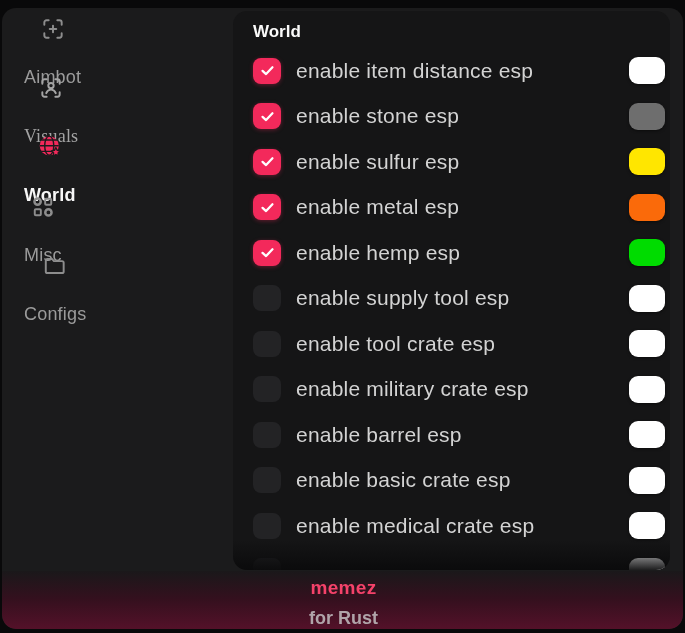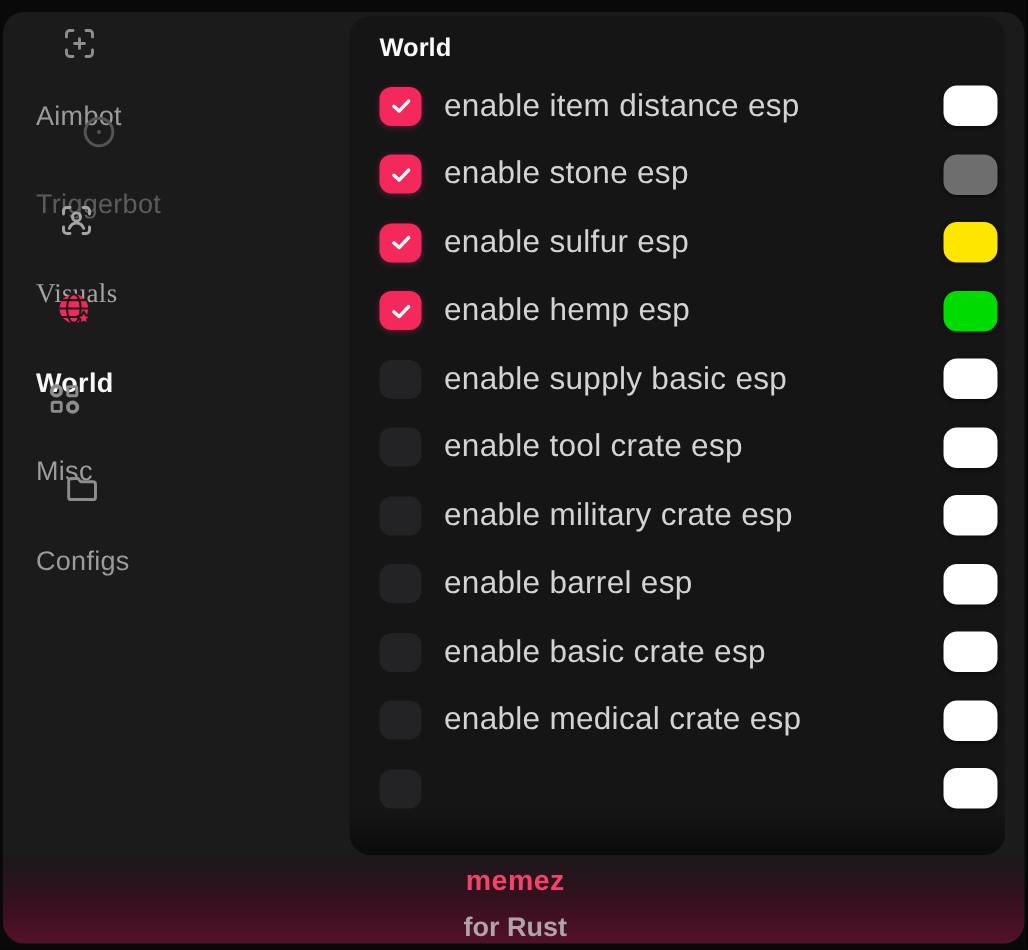--- a/index.html
+++ b/index.html
@@ -61,29 +61,20 @@
               <path d="M16 4h2a2 2 0 0 1 2 2v2"></path>
             <path d="M20 16v2a2 2 0 0 1-2 2h-2"></path>
               <path d="M8 20H6a2 2 0 0 1-2-2v-2"></path>
             <path d="M12 9v6"></path>
               <path d="M9 12h6"></path>
           </svg>
         </span>
         <span class="lbl">Aimbot</span>
       </div>
 
-      <div class="side-item dim">
-        <span class="ic">
-          <svg viewBox="0 0 24 24" fill="none" stroke="currentColor" stroke-width="1.8">
-            <circle cx="12" cy="12" r="8.5"></circle>
-              <circle cx="12" cy="12" r="1.2" fill="currentColor" stroke="none"></circle>
-          </svg>
-        </span>
-        <span class="lbl">Triggerbot</span>
-      </div>
 
       <div class="side-item bright">
         <span class="ic">
           <svg viewBox="0 0 24 24" fill="none" stroke="currentColor" stroke-width="1.8" stroke-linecap="round" stroke-linejoin="round">
             <path d="M4 8V6a2 2 0 0 1 2-2h2"></path>
               <path d="M16 4h2a2 2 0 0 1 2 2v2"></path>
             <path d="M20 16v2a2 2 0 0 1-2 2h-2"></path>
               <path d="M8 20H6a2 2 0 0 1-2-2v-2"></path>
             <circle cx="12" cy="9.8" r="2.5"></circle>
             <path d="M7.6 16.8c.9-2.2 2.5-3.3 4.4-3.3s3.5 1.1 4.4 3.3"></path>
@@ -156,36 +147,45 @@
   <div class="row">
     <span class="checkbox checked">
       <svg viewBox="0 0 24 24" fill="none" stroke="#ffffff" stroke-width="3.2" stroke-linecap="round" stroke-linejoin="round">
         <polyline points="5 12.5 10 17 19 7.5"></polyline>
       </svg>
     </span>
     <span class="r-lbl">enable sulfur esp</span>
     <span class="swatch" style="background: rgb(255, 230, 0);"></span>
   </div>
 
+  <div class="row">
+    <span class="checkbox checked">
+      <svg viewBox="0 0 24 24" fill="none" stroke="#ffffff" stroke-width="3.2" stroke-linecap="round" stroke-linejoin="round">
+        <polyline points="5 12.5 10 17 19 7.5"></polyline>
+      </svg>
+    </span>
+    <span class="r-lbl">enable metal esp</span>
+    <span class="swatch" style="background: rgb(250, 106, 10);"></span>
+  </div>
 
   <div class="row">
     <span class="checkbox checked">
       <svg viewBox="0 0 24 24" fill="none" stroke="#ffffff" stroke-width="3.2" stroke-linecap="round" stroke-linejoin="round">
         <polyline points="5 12.5 10 17 19 7.5"></polyline>
       </svg>
     </span>
     <span class="r-lbl">enable hemp esp</span>
     <span class="swatch" style="background: rgb(0, 220, 0);"></span>
   </div>
 
   <div class="row">
     <span class="checkbox">
       
     </span>
-    <span class="r-lbl">enable supply basic esp</span>
+    <span class="r-lbl">enable supply tool esp</span>
     <span class="swatch" style="background: rgb(255, 255, 255);"></span>
   </div>
 
   <div class="row">
     <span class="checkbox">
       
     </span>
     <span class="r-lbl">enable tool crate esp</span>
     <span class="swatch" style="background: rgb(255, 255, 255);"></span>
   </div>

